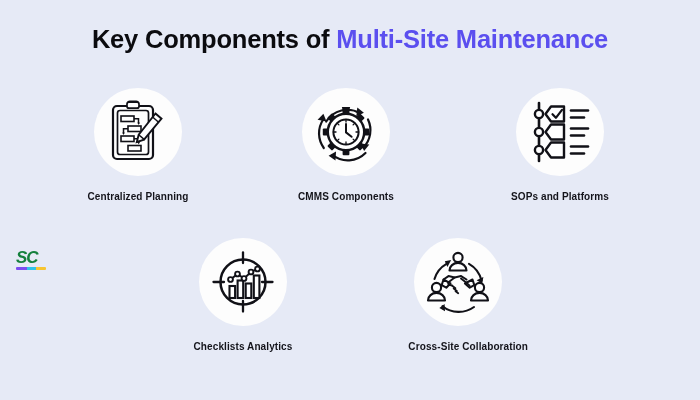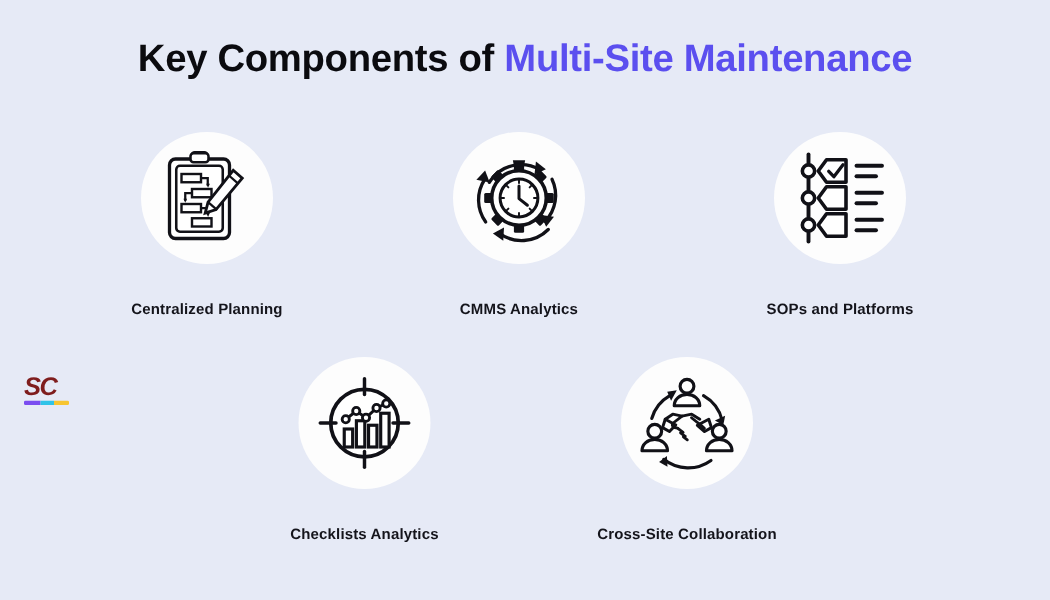--- a/index.html
+++ b/index.html
@@ -50,49 +50,49 @@
     border-radius: 50%;
     background: #fdfdfd;
     display: flex;
     align-items: center;
     justify-content: center;
   }
   .icon-circle svg {
     display: block;
   }
   .card-label {
-    margin-top: 24px;
+    margin-top: 14px;
     font-size: 10px;
     font-weight: bold;
     color: #14141b;
     letter-spacing: 0.1px;
     line-height: 13px;
     white-space: nowrap;
   }
 
   
   #card-0 { left: 68px;  top: 88px; }
   #card-1 { left: 276px; top: 88px; }
   #card-2 { left: 490px; top: 88px; }
   
   #card-3 { left: 173px; top: 238px; }
-  #card-4 { left: 388px; top: 238px; }
+  #card-4 { left: 388px; top: 238px; text-align: right; }
 
   
   #logo {
     position: absolute;
     left: 16px;
     bottom: 14px;
     width: 34px;
   }
   #logo-text {
     font-size: 17px;
     font-weight: bold;
     font-style: italic;
-    color: #7f1d1d;
+    color: #15803d;
     letter-spacing: -1px;
     line-height: 17px;
   }
   #logo-bar {
     margin-top: 1px;
     height: 3.5px;
     width: 30px;
     display: flex;
     border-radius: 1px;
     overflow: hidden;
@@ -184,21 +184,21 @@
           <path d="M44.3 8.6 l6.6 5.2 -7.6 3.7 z" fill="#111117" stroke="none"></path>
           <path d="M55 20.5 A25 25 0 0 1 50.5 48.5" stroke-width="2.2"></path>
           <path d="M56.3 45.5 l-5.2 6.6 -3.6 -7.7 z" fill="#111117" stroke="none"></path>
           <path d="M52.5 54 A25 25 0 0 1 19.5 56.2" stroke-width="2.2"></path>
           <path d="M22.5 61.5 l-6.9 -4.8 7.4 -4.1 z" fill="#111117" stroke="none"></path>
           <path d="M10.8 49 A25 25 0 0 1 10.2 20.5" stroke-width="2.2"></path>
           <path d="M4.6 20.8 l5.8 -6.1 3.1 7.9 z" fill="#111117" stroke="none"></path>
         </svg>
       </span>
     </div>
-    <div class="card-label">CMMS Analytics</div>
+    <div class="card-label">CMMS Components</div>
   </div>
 
   <div class="card" id="card-2">
     <div class="icon-circle">
       <span>
         <svg width="60" height="62" viewBox="0 0 60 62" fill="none" stroke="#111117" stroke-width="2.4" stroke-linecap="round">
 
           <path d="M9 2 V60" stroke-width="2.6"></path>
 
           <circle cx="9" cy="13" r="4.1" fill="#ffffff" stroke-width="2.4"></circle>

